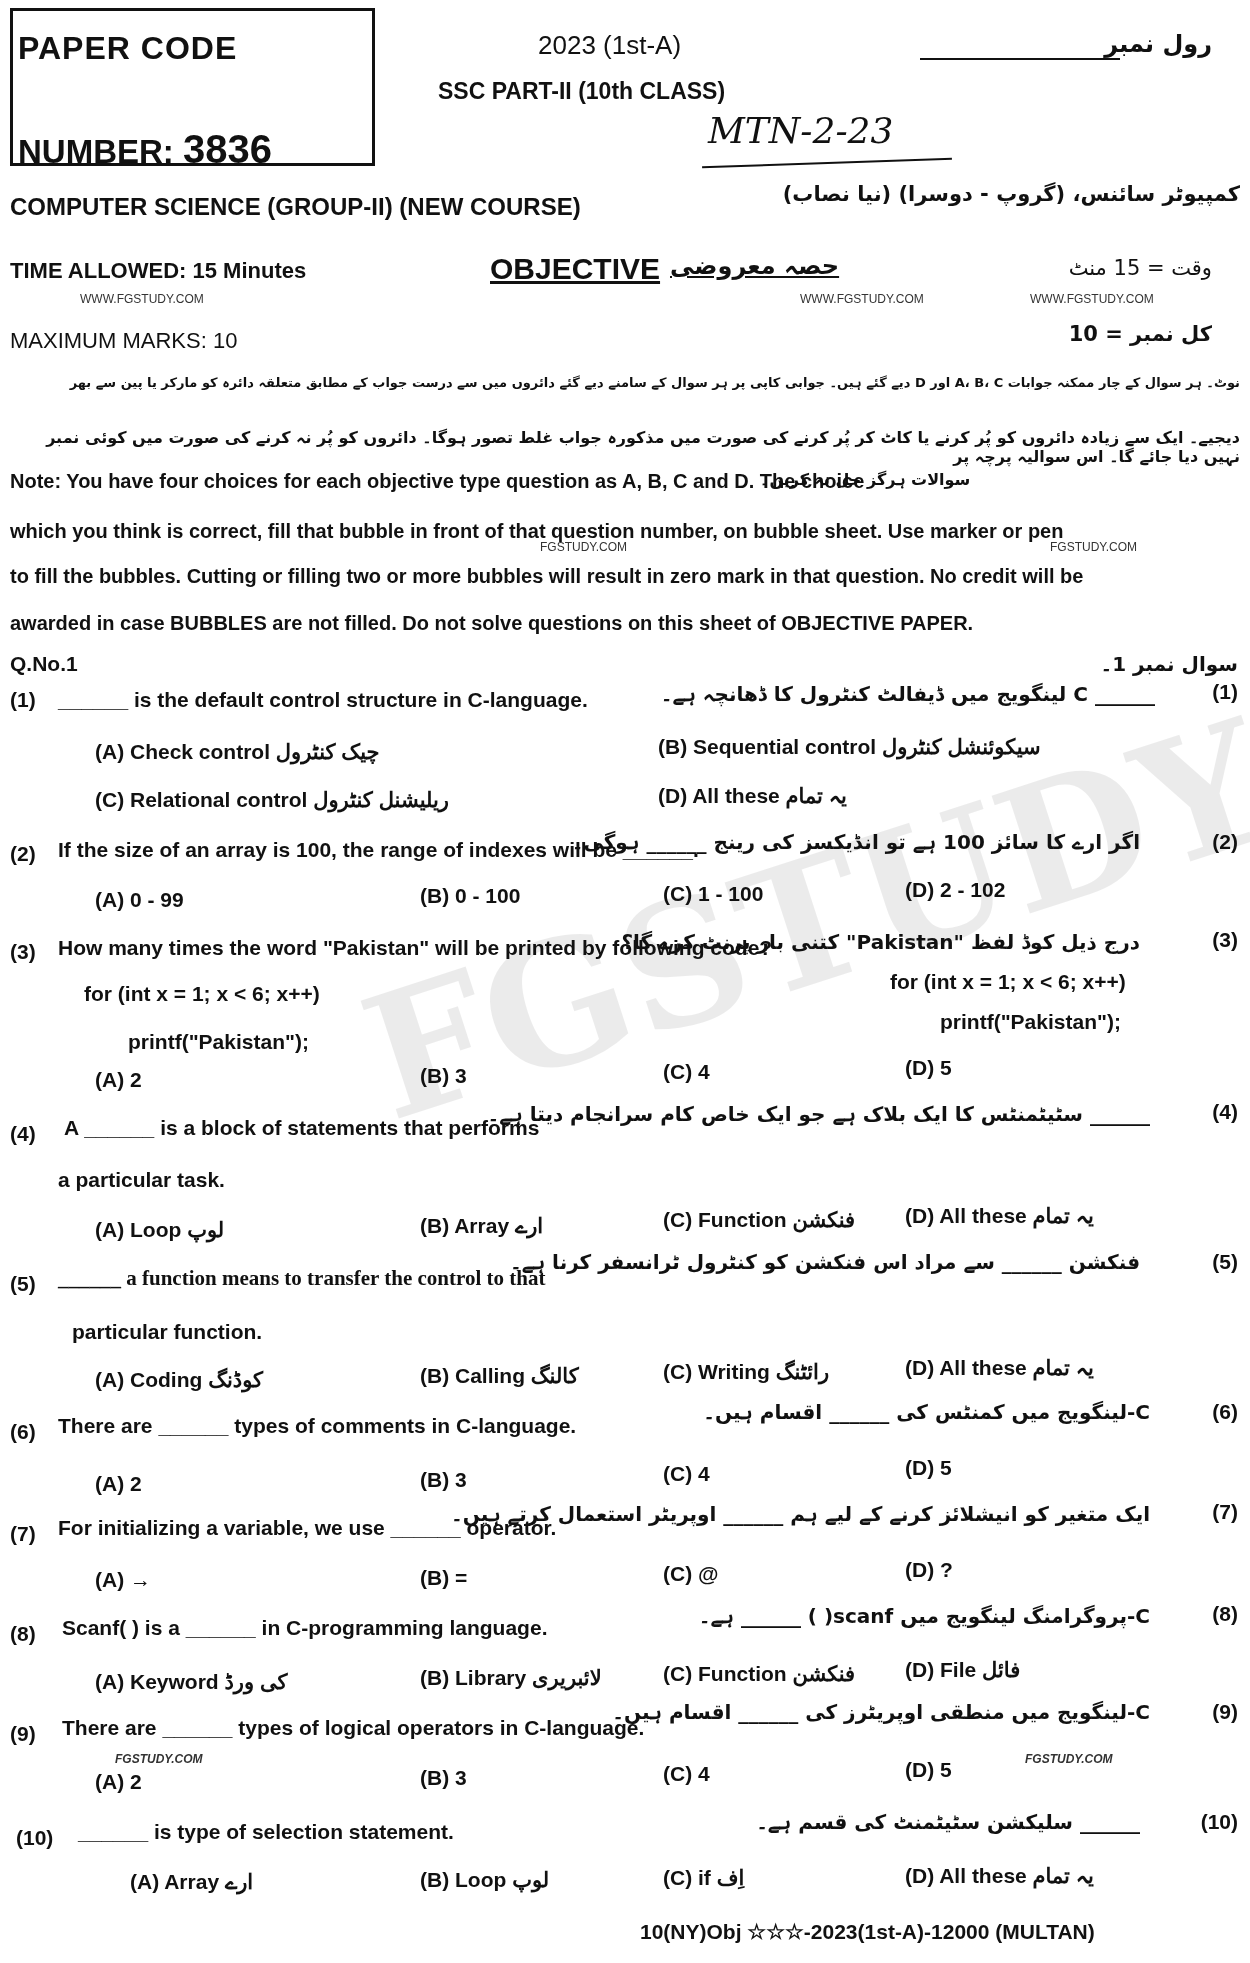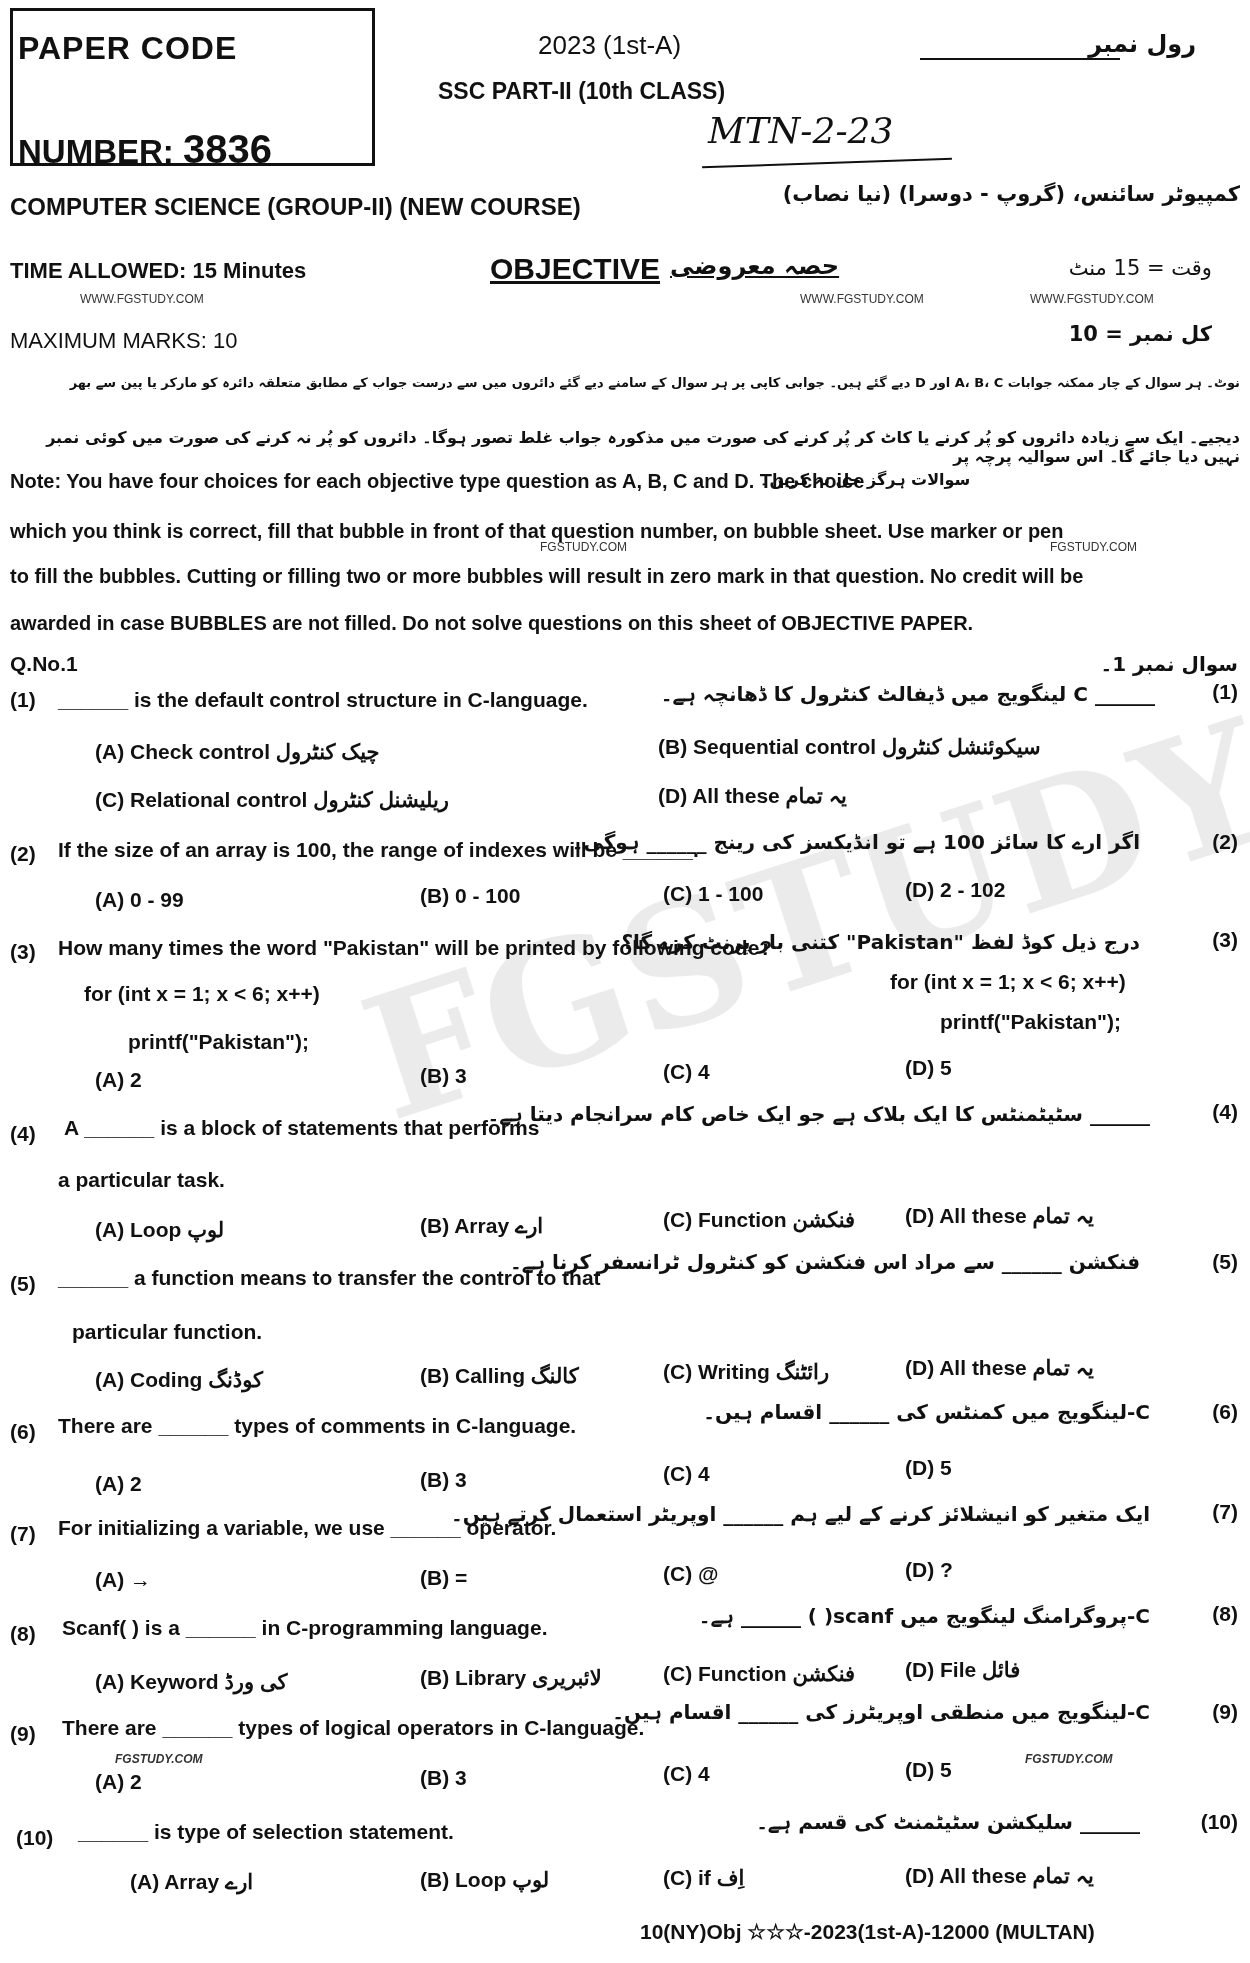--- a/index.html
+++ b/index.html
@@ -26,21 +26,21 @@
 </style>
 </head>
 <body>
 
 <div class="abs code-box"></div>
 <div class="abs code-l1">PAPER CODE</div>
 <div class="abs code-l2"><span>NUMBER:</span> <span class="num">3836</span></div>
 
 <div class="abs h1" style="left:538px; top:30px; font-weight:normal;">2023 (1st-A)</div>
 <div class="abs h1" style="left:438px; top:78px; font-size:23px;">SSC PART-II (10th CLASS)</div>
-<div class="abs rtl" style="right:54px; top:30px; font-size:24px; font-weight:bold;">رول نمبر</div>
+<div class="abs rtl" style="right:38px; top:30px; font-size:24px; font-weight:bold;">رول نمبر</div>
 <div class="abs roll-line"></div>
 <div class="abs mtn">MTN-2-23</div>
 <div class="abs mtn-line"></div>
 
 <div class="abs h1" style="left:10px; top:185px; font-size:24px;margin-top:8px;">COMPUTER SCIENCE (GROUP-II) (NEW COURSE)</div>
 <div class="abs rtl" style="right:10px; top:182px; font-size:21px; font-weight:bold;">کمپیوٹر سائنس، (گروپ - دوسرا) (نیا نصاب)</div>
 
 <div class="abs" style="left:10px; top:258px; font-size:22px;font-weight:bold;">TIME ALLOWED: 15 Minutes</div>
 <div class="abs objective">OBJECTIVE</div>
 <div class="abs rtl" style="left:670px; top:252px; font-size:24px; font-weight:bold; text-decoration:underline;">حصہ معروضی</div>
@@ -103,21 +103,21 @@
 <div class="abs txt" style="left:64px; top:1116px;">A ______ is a block of statements that performs</div>
 <div class="abs rtl urdu" style="right:100px; top:1102px; font-weight:bold;">______ سٹیٹمنٹس کا ایک بلاک ہے جو ایک خاص کام سرانجام دیتا ہے۔</div>
 <div class="abs qn" style="right:12px; top:1100px;">(4)</div>
 <div class="abs txt" style="left:58px; top:1168px;">a particular task.</div>
 <div class="abs opt" style="left:95px; top:1218px;">(A) Loop لوپ</div>
 <div class="abs opt" style="left:420px; top:1214px;text-align:right;">(B) Array ارے</div>
 <div class="abs opt" style="left:663px; top:1208px;">(C) Function فنکشن</div>
 <div class="abs opt" style="left:905px; top:1204px;">(D) All these یہ تمام</div>
 
 <div class="abs qn" style="left:10px; top:1272px;">(5)</div>
-<div class="abs txt" style="left:58px; top:1266px;">______ a function means to transfer the control to that</div>
+<div class="abs txt" style="left:58px; top:1266px;font-family:Liberation Serif, serif;">______ a function means to transfer the control to that</div>
 <div class="abs rtl urdu" style="right:110px; top:1250px; font-weight:bold;">فنکشن ______ سے مراد اس فنکشن کو کنٹرول ٹرانسفر کرنا ہے۔</div>
 <div class="abs qn" style="right:12px; top:1250px;">(5)</div>
 <div class="abs txt" style="left:72px; top:1320px;">particular function.</div>
 <div class="abs opt" style="left:95px; top:1368px;">(A) Coding کوڈنگ</div>
 <div class="abs opt" style="left:420px; top:1364px;">(B) Calling کالنگ</div>
 <div class="abs opt" style="left:663px; top:1360px;">(C) Writing رائٹنگ</div>
 <div class="abs opt" style="left:905px; top:1356px;">(D) All these یہ تمام</div>
 
 <div class="abs qn" style="left:10px; top:1420px;">(6)</div>
 <div class="abs txt" style="left:58px; top:1414px;">There are ______ types of comments in C-language.</div>

